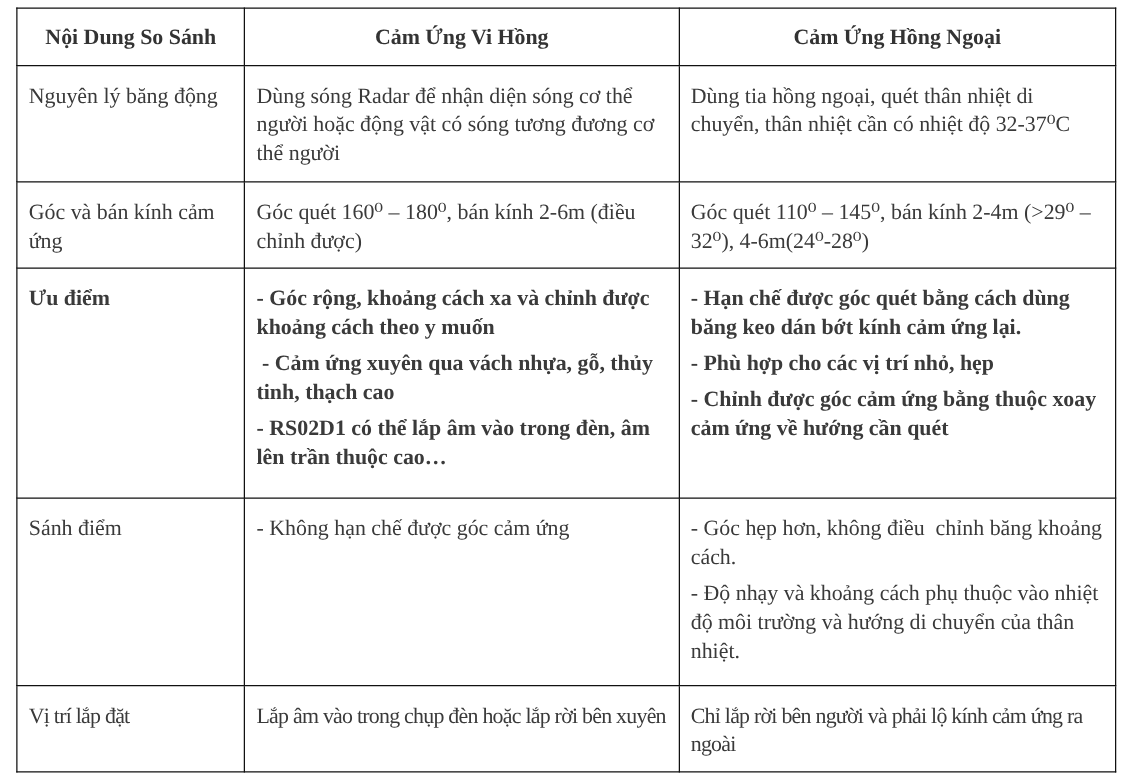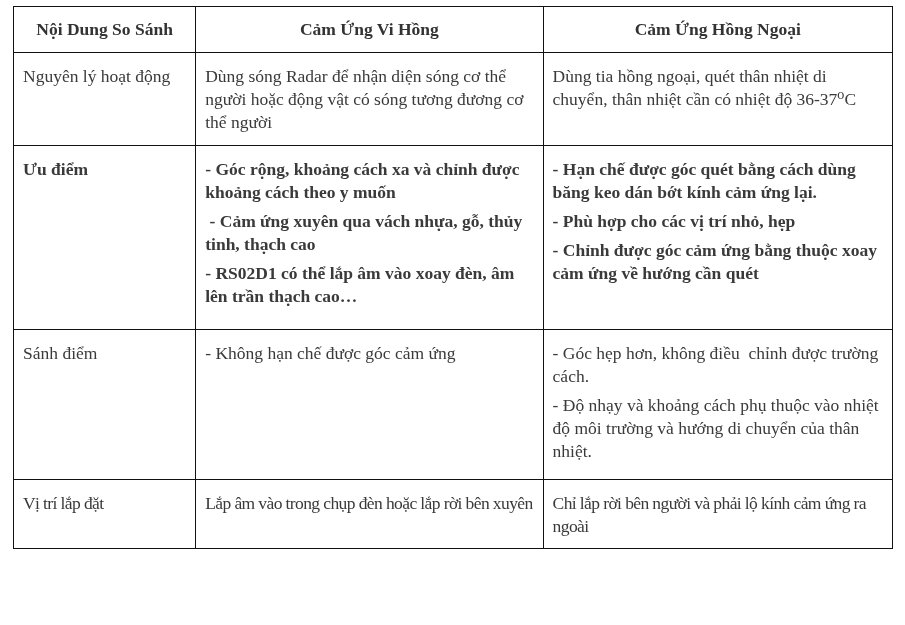--- a/index.html
+++ b/index.html
@@ -75,47 +75,64 @@
       <th>Nội Dung So Sánh</th>
       <th>Cảm Ứng Vi Hồng</th>
       <th>Cảm Ứng Hồng Ngoại</th>
     </tr>
   </thead>
   <tbody>
 
     <tr class="row-1">
       <td>
         <div class="cell-inner">
-            <div class="para">Nguyên lý hoạt động</div>
+            <div class="para">Nguyên lý băng động</div>
           </div>
       </td>
       <td>
         <div class="cell-inner">
             <div class="para">Dùng sóng Radar để nhận diện sóng cơ thể người hoặc động vật có sóng tương đương cơ thể người</div>
           </div>
       </td>
       <td>
         <div class="cell-inner">
-            <div class="para">Dùng tia hồng ngoại, quét thân nhiệt di chuyển, thân nhiệt cần có nhiệt độ 36-37⁰C</div>
+            <div class="para">Dùng tia hồng ngoại, quét thân nhiệt di chuyển, thân nhiệt cần có nhiệt độ 32-37⁰C</div>
           </div>
       </td>
     </tr>
 
+    <tr class="row-2">
+      <td>
+        <div class="cell-inner">
+            <div class="para">Góc và bán kính cảm ứng</div>
+          </div>
+      </td>
+      <td>
+        <div class="cell-inner">
+            <div class="para">Góc quét 160⁰ – 180⁰, bán kính 2-6m (điều chỉnh được)</div>
+          </div>
+      </td>
+      <td>
+        <div class="cell-inner">
+            <div class="para">Góc quét 110⁰ – 145⁰, bán kính 2-4m (&gt;29⁰ – 32⁰), 4-6m(24⁰-28⁰)</div>
+          </div>
+      </td>
+    </tr>
 
     <tr class="row-3">
       <td>
         <div class="cell-inner">
             <div class="para">Ưu điểm</div>
           </div>
       </td>
       <td>
         <div class="cell-inner">
           <div class="para">- Góc rộng, khoảng cách xa và chỉnh được khoảng cách theo y muốn</div>
           <div class="para" style="white-space:pre-wrap"> - Cảm ứng xuyên qua vách nhựa, gỗ, thủy tinh, thạch cao</div>
-          <div class="para">- RS02D1 có thể lắp âm vào xoay đèn, âm lên trần thạch cao…</div>
+          <div class="para">- RS02D1 có thể lắp âm vào trong đèn, âm lên trần thuộc cao…</div>
         </div>
       </td>
       <td>
         <div class="cell-inner">
           <div class="para">- Hạn chế được góc quét bằng cách dùng băng keo dán bớt kính cảm ứng lại.</div>
           <div class="para">- Phù hợp cho các vị trí nhỏ, hẹp</div>
           <div class="para">- Chỉnh được góc cảm ứng bằng thuộc xoay cảm ứng về hướng cần quét</div>
         </div>
       </td>
     </tr>
@@ -126,21 +143,21 @@
             <div class="para">Sánh điểm</div>
           </div>
       </td>
       <td>
         <div class="cell-inner">
             <div class="para">- Không hạn chế được góc cảm ứng</div>
           </div>
       </td>
       <td>
         <div class="cell-inner">
-          <div class="para" style="white-space:pre-wrap">- Góc hẹp hơn, không điều  chỉnh được trường cách.</div>
+          <div class="para" style="white-space:pre-wrap">- Góc hẹp hơn, không điều  chỉnh băng khoảng cách.</div>
           <div class="para">- Độ nhạy và khoảng cách phụ thuộc vào nhiệt độ môi trường và hướng di chuyển của thân nhiệt.</div>
         </div>
       </td>
     </tr>
 
     <tr class="row-5">
       <td>
         <div class="cell-inner">
             <div class="para narrow">Vị trí lắp đặt</div>
           </div>

